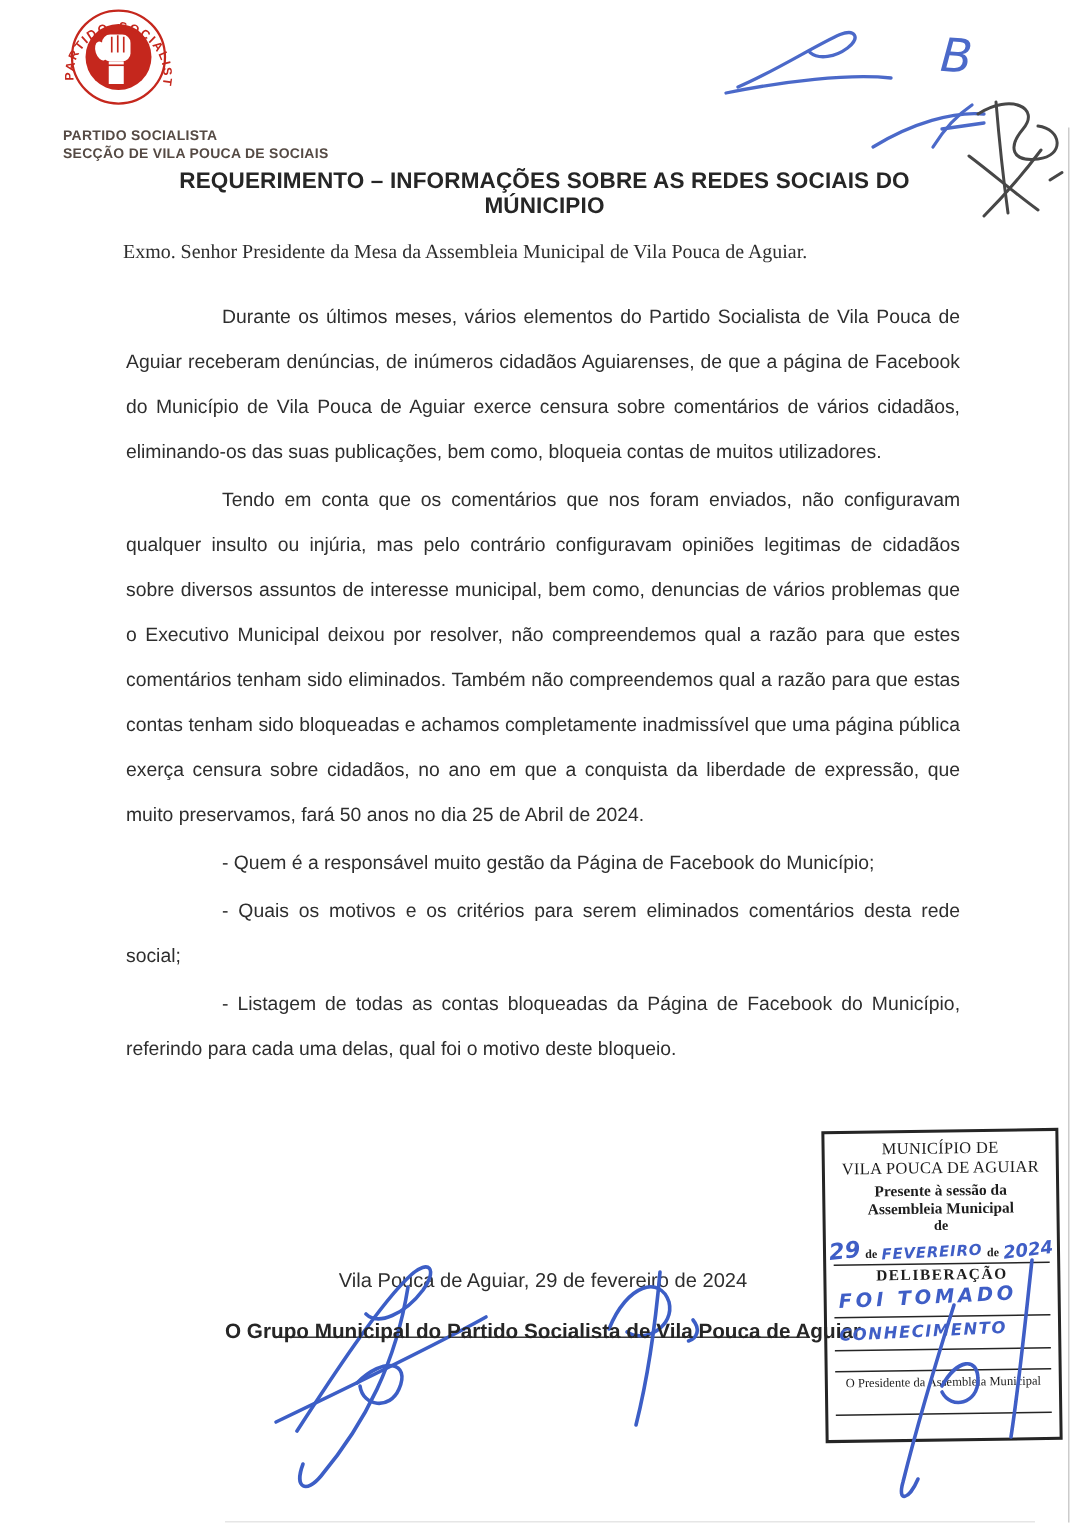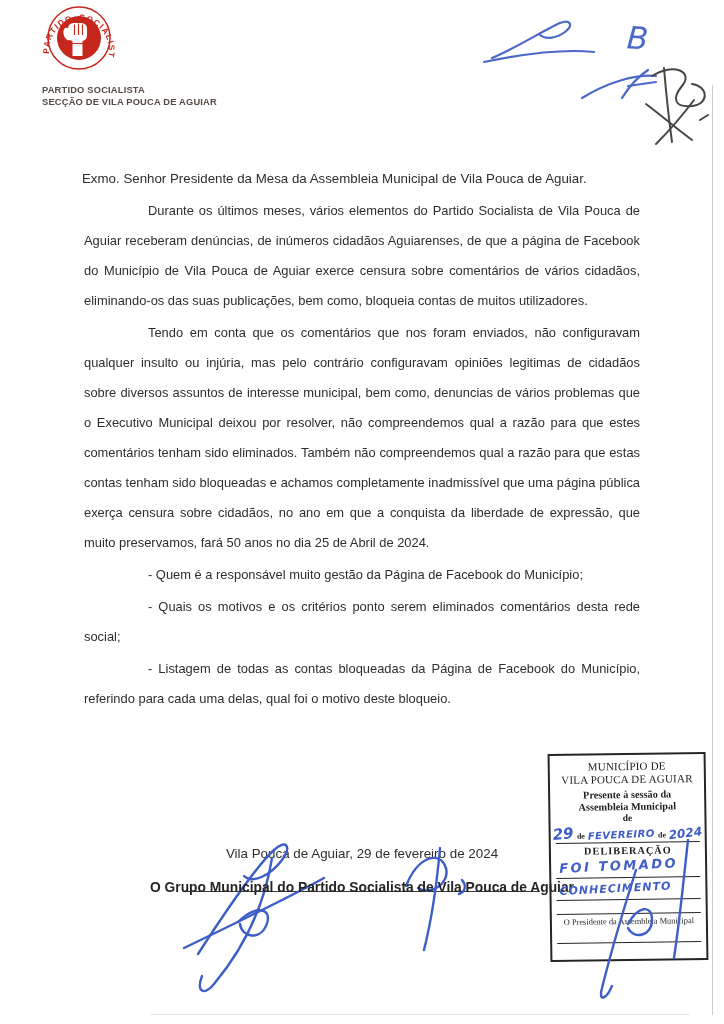--- a/index.html
+++ b/index.html
@@ -15,21 +15,21 @@
   .marks-svg{position:absolute;left:478px;top:12px;}
   .letter-b{
     position:absolute;left:627px;top:20px;font-family:"DejaVu Sans",sans-serif;
     font-size:31px;font-style:italic;color:#4b69c9;transform:rotate(4deg);
   }
   
   .title{
     position:absolute;left:82px;top:112px;width:562px;text-align:center;
     font-size:15px;font-weight:bold;color:#262626;letter-spacing:0.1px;
   }
-  .salutation{position:absolute;left:82px;top:171px;width:562px;font-size:13.3px;}
+  .salutation{position:absolute;left:82px;top:160px;width:562px;font-size:13.3px;font-family:Liberation Serif, serif;}
   .body-text{
     position:absolute;left:82px;top:194px;width:560px;
     font-size:12.9px;line-height:30px;text-align:justify;
   }
   .body-text p{margin:2px;text-indent:64px;}
   
   .closing{position:absolute;left:82px;top:796px;width:560px;text-align:center;font-size:13.4px;}
   .dateline{position:absolute;left:82px;top:846px;width:560px;text-align:center;font-size:13.4px;}
   .sig-rule{position:absolute;left:183px;top:891px;width:357px;border-top:1.8px solid #3a3a3a;}
   .sig-caption{
@@ -92,48 +92,49 @@
 
       <rect x="34.5" y="37" width="10" height="15" fill="#ffffff"></rect>
       <rect x="30" y="19" width="19" height="18" rx="5.5" fill="#ffffff"></rect>
       <ellipse cx="29.5" cy="30" rx="3.8" ry="6.5" fill="#ffffff" transform="rotate(-18 29.5 30)"></ellipse>
       <path d="M36.5,20.5 V31 M40.5,19.5 V31 M44.5,20.5 V31" stroke="#c5271d" stroke-width="1.1" fill="none"></path>
       <path d="M34,39.5 H45" stroke="#c5271d" stroke-width="1.1" fill="none"></path>
     </svg>
   </div>
   <div class="org-lines">
     <div>PARTIDO SOCIALISTA</div>
-    <div>SECÇÃO DE VILA POUCA DE AGUIAR</div>
+    <div>SECÇÃO DE VILA POUCA DE SOCIAIS</div>
   </div>
 
   <svg class="marks-svg" width="246" height="140" viewBox="0 0 246 140">
     <g fill="none" stroke="#4b69c9" stroke-width="2.2" stroke-linecap="round">
       <path d="M 14,46 C 38,36 66,18 82,11 C 92,7 96,13 87,20 C 79,26 68,28 62,23"></path>
       <path d="M 6,50 C 45,42 88,37 116,40"></path>
       <path d="M 104,86 C 130,70 158,62 178,64"></path>
       <path d="M 144,86 C 154,70 164,62 170,58"></path>
       <path d="M 150,74 L 178,70"></path>
     </g>
     <g fill="none" stroke="#474747" stroke-width="2" stroke-linecap="round">
       <path d="M 174,64 C 196,50 216,60 204,74 C 194,86 196,96 214,94 C 232,92 230,74 214,72"></path>
       <path d="M 168,92 C 184,104 200,118 214,128"></path>
       <path d="M 216,88 C 204,104 190,120 178,132"></path>
       <path d="M 186,56 C 188,80 191,108 194,130"></path>
       <path d="M 222,108 L 230,103"></path>
     </g>
   </svg>
   <span class="letter-b">B</span>
 
+  <div class="title">REQUERIMENTO – INFORMAÇÕES SOBRE AS REDES SOCIAIS DO MÚNICIPIO</div>
   <div class="salutation">Exmo. Senhor Presidente da Mesa da Assembleia Municipal de Vila Pouca de Aguiar.</div>
 
   <div class="body-text">
     <p>Durante os últimos meses, vários elementos do Partido Socialista de Vila Pouca de Aguiar receberam denúncias, de inúmeros cidadãos Aguiarenses, de que a página de Facebook do Município de Vila Pouca de Aguiar exerce censura sobre comentários de vários cidadãos, eliminando-os das suas publicações, bem como, bloqueia contas de muitos utilizadores.</p>
     <p>Tendo em conta que os comentários que nos foram enviados, não configuravam qualquer insulto ou injúria, mas pelo contrário configuravam opiniões legitimas de cidadãos sobre diversos assuntos de interesse municipal, bem como, denuncias de vários problemas que o Executivo Municipal deixou por resolver, não compreendemos qual a razão para que estes comentários tenham sido eliminados. Também não compreendemos qual a razão para que estas contas tenham sido bloqueadas e achamos completamente inadmissível que uma página pública exerça censura sobre cidadãos, no ano em que a conquista da liberdade de expressão, que muito preservamos, fará 50 anos no dia 25 de Abril de 2024.</p>
     <p>- Quem é a responsável muito gestão da Página de Facebook do Município;</p>
-    <p>- Quais os motivos e os critérios ponto serem eliminados comentários desta rede social;</p>
+    <p>- Quais os motivos e os critérios para serem eliminados comentários desta rede social;</p>
     <p>- Listagem de todas as contas bloqueadas da Página de Facebook do Município, referindo para cada uma delas, qual foi o motivo deste bloqueio.</p>
   </div>
 
   <div class="dateline">Vila Pouca de Aguiar, 29 de fevereiro de 2024</div>
   <div class="sig-rule"></div>
 
   <svg class="sig-svg" width="400" height="172" viewBox="0 0 400 172">
     <g fill="none" stroke="#3c5ec6" stroke-width="2.4" stroke-linecap="round">
       <path d="M 30,130 C 52,96 86,44 106,26 C 118,15 124,22 114,36 C 102,52 84,60 76,52"></path>
       <path d="M 16,124 C 66,100 124,72 156,54"></path>

